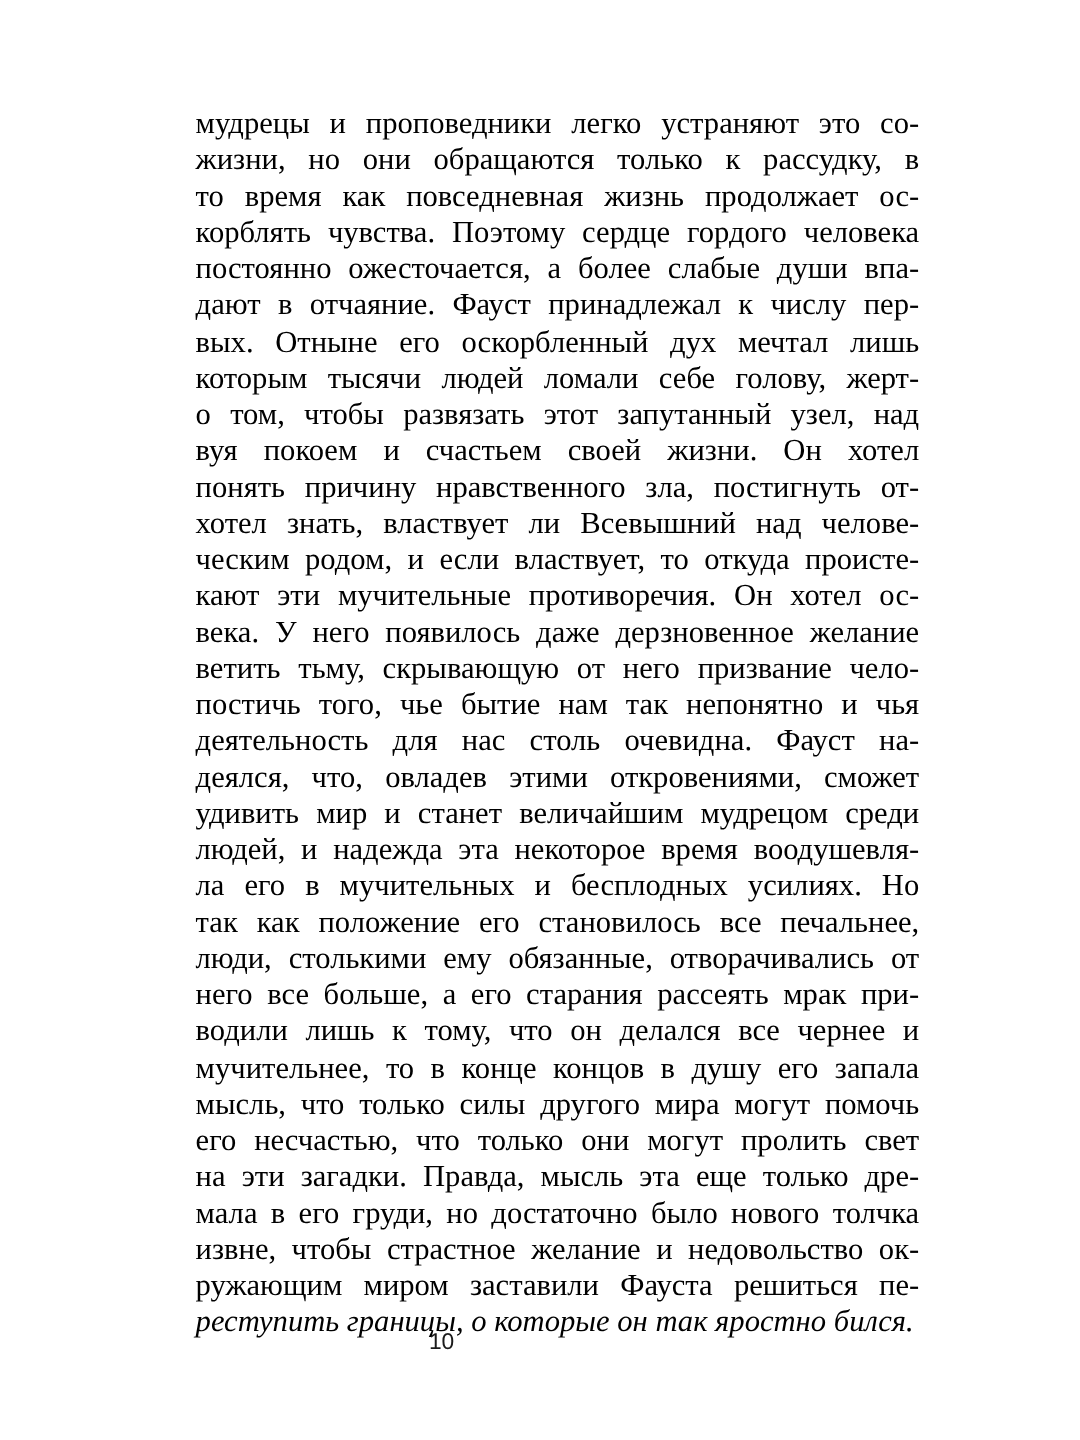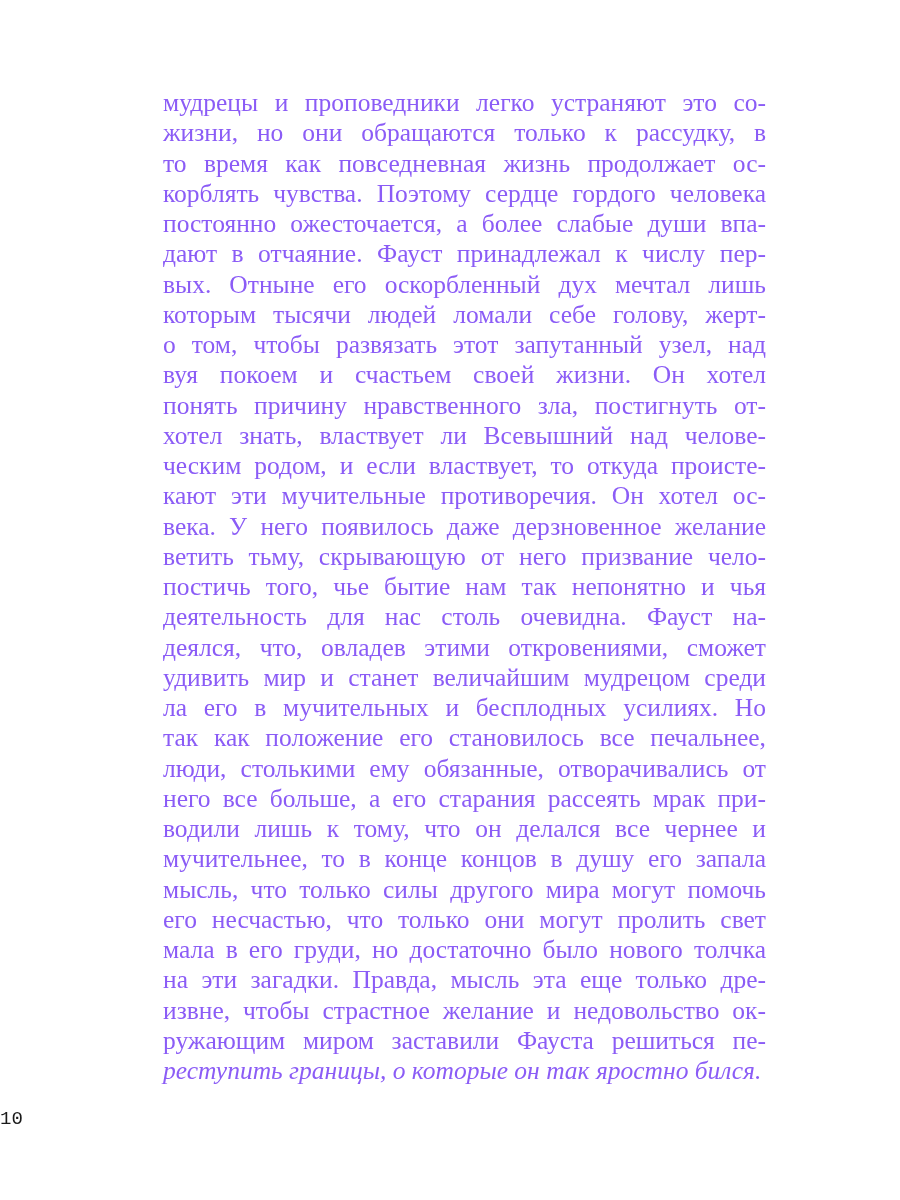--- a/index.html
+++ b/index.html
@@ -20,40 +20,40 @@
       background: #ffffff;
     }
     .text-block {
       position: absolute;
       left: 163px;
       top: 88px;
       width: 603px;
       font-family: "Liberation Serif", "DejaVu Serif", serif;
       font-size: 25.5px;
       line-height: 30.25px;
-      color: #8b5cf6;
+      color: #000000;
     }
     .line {
       display: block;
       white-space: nowrap;
       text-align: justify;
       text-align-last: justify;
       height: 30.25px;
     }
     .line.last {
       text-align-last: left;
       font-style: italic;
     }
     .page-number {
       position: absolute;
       left: 0;
       width: 736px;
       top: 1108px;
-      text-align: left;
-      font-family: Liberation Mono, monospace;
+      text-align: center;
+      font-family: Liberation Sans, sans-serif;
       font-size: 19px;
       color: #1a1a1a;
     }
   </style>
 </head>
 <body>
 
 <div class="page">
   <div class="text-block">
     <span class="line">мудрецы и проповедники легко устраняют это со-</span>
@@ -69,28 +69,29 @@
     <span class="line">понять причину нравственного зла, постигнуть от-</span>
     <span class="line">хотел знать, властвует ли Всевышний над челове-</span>
     <span class="line">ческим родом, и если властвует, то откуда происте-</span>
     <span class="line">кают эти мучительные противоречия. Он хотел ос-</span>
     <span class="line">века. У него появилось даже дерзновенное желание</span>
     <span class="line">ветить тьму, скрывающую от него призвание чело-</span>
     <span class="line">постичь того, чье бытие нам так непонятно и чья</span>
     <span class="line">деятельность для нас столь очевидна. Фауст на-</span>
     <span class="line">деялся, что, овладев этими откровениями, сможет</span>
     <span class="line">удивить мир и станет величайшим мудрецом среди</span>
+    <span class="line">людей, и надежда эта некоторое время воодушевля-</span>
     <span class="line">ла его в мучительных и бесплодных усилиях. Но</span>
     <span class="line">так как положение его становилось все печальнее,</span>
     <span class="line">люди, столькими ему обязанные, отворачивались от</span>
     <span class="line">него все больше, а его старания рассеять мрак при-</span>
     <span class="line">водили лишь к тому, что он делался все чернее и</span>
     <span class="line">мучительнее, то в конце концов в душу его запала</span>
     <span class="line">мысль, что только силы другого мира могут помочь</span>
     <span class="line">его несчастью, что только они могут пролить свет</span>
+    <span class="line">на эти загадки. Правда, мысль эта еще только дре-</span>
     <span class="line">мала в его груди, но достаточно было нового толчка</span>
-    <span class="line">на эти загадки. Правда, мысль эта еще только дре-</span>
     <span class="line">извне, чтобы страстное желание и недовольство ок-</span>
     <span class="line">ружающим миром заставили Фауста решиться пе-</span>
     <span class="line last">реступить границы, о которые он так яростно бился.</span>
   </div>
   <div class="page-number">10</div>
 </div>
 
 </body></html>

